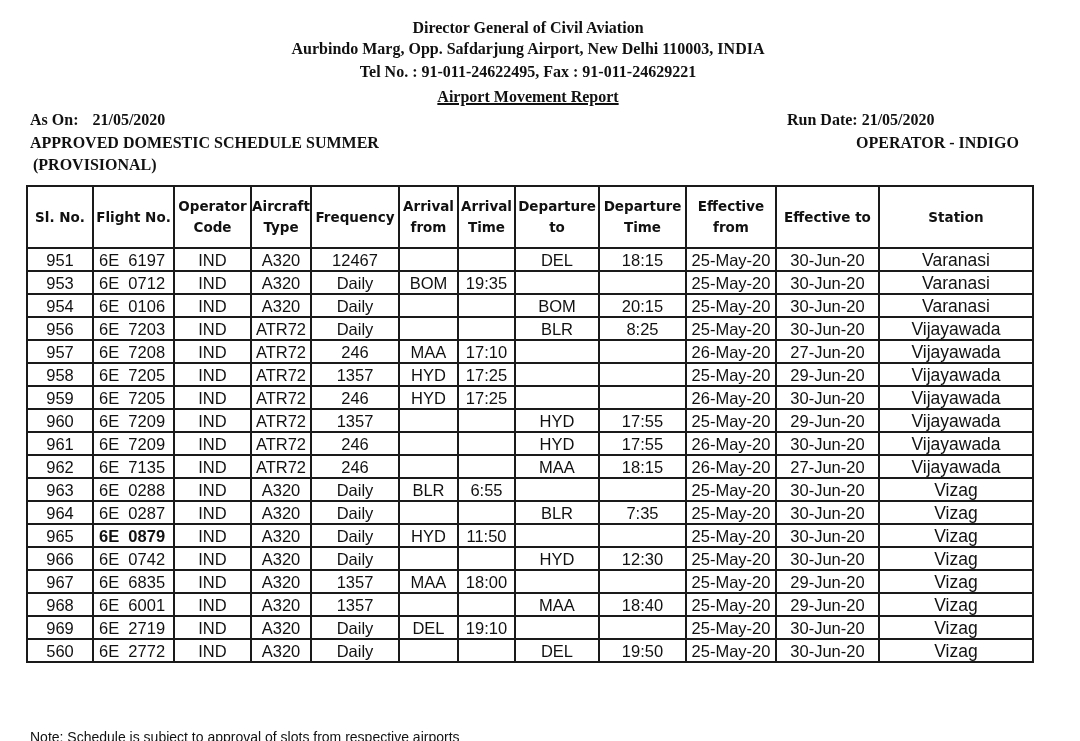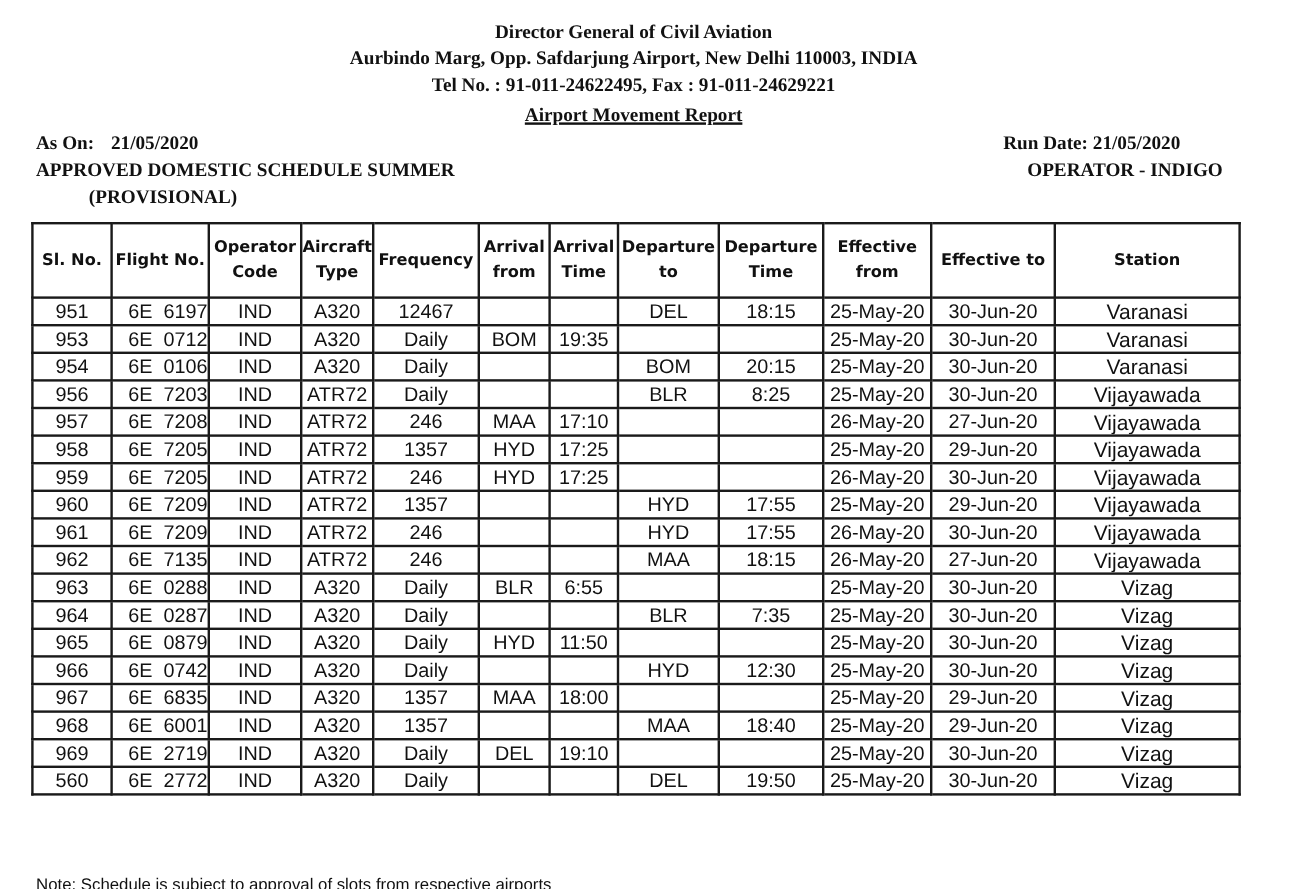--- a/index.html
+++ b/index.html
@@ -8,34 +8,34 @@
   .hdr-center { position: absolute; left: 0; width: 1056px; text-align: center; font-size: 16px; }
   #org-name { top: 19px; }
   #org-address { top: 40px; }
   #org-phone { top: 63px; }
   #report-title { top: 88px; }
   #report-title span { text-decoration: underline; text-decoration-thickness: 1.5px; }
   .meta { position: absolute; font-size: 16px; }
   #as-on { left: 30px; top: 111px; }
   #as-on .val { margin-left: 14px; }
   #schedule-title { left: 30px; top: 134px; }
-  #schedule-sub { left: 33px; top: 156px; margin-left: 41px; }
-  #run-date { left: 836px; top: 111px; }
+  #schedule-sub { left: 33px; top: 156px; }
+  #run-date { left: 787px; top: 111px; }
   #operator { left: 820px; top: 134px; margin-left: 36px; }
 
   table#schedule {
     position: absolute; left: 26px; top: 185px;
     border-collapse: collapse; table-layout: fixed;
     width: 1006px;
     font-family: "Liberation Sans", "DejaVu Sans", sans-serif;
   }
   #schedule th, #schedule td { border: 2px solid #1a1a1a; text-align: center; padding: 0; overflow: hidden; white-space: nowrap; }
   #schedule th { height: 60px; font-size: 14.5px; font-weight: bold; line-height: 21px; white-space: normal; font-family: "DejaVu Sans", "Liberation Sans", sans-serif; font-size: 13.5px; }
   #schedule td { height: 21px; font-size: 16.5px; line-height: 20px; }
-  #schedule td.left { text-align: right; padding-left: 5px; }
+  #schedule td.left { text-align: left; padding-left: 5px; }
   #schedule td.station { font-size: 17.5px; }
 
   #note { position: absolute; left: 30px; top: 729px; font-family: "Liberation Sans", "DejaVu Sans", sans-serif; font-size: 14px; }
 </style>
 </head>
 <body>
 
 <div class="serif hdr-center" id="org-name">Director General of Civil Aviation</div>
 <div class="serif hdr-center" id="org-address">Aurbindo Marg, Opp. Safdarjung Airport, New Delhi 110003, INDIA</div>
 <div class="serif hdr-center" id="org-phone">Tel No. :  91-011-24622495, Fax : 91-011-24629221</div>
@@ -249,21 +249,21 @@
         <td></td>
         <td></td>
         <td>BLR</td>
         <td>7:35</td>
         <td>25-May-20</td>
         <td>30-Jun-20</td>
         <td class="station">Vizag</td>
       </tr>
       <tr>
         <td>965</td>
-        <td class="left" style="white-space: pre;">6E  0879</td>
+        <td class="left" style="white-space: pre; font-weight: bold;">6E  0879</td>
         <td>IND</td>
         <td>A320</td>
         <td>Daily</td>
         <td>HYD</td>
         <td>11:50</td>
         <td></td>
         <td></td>
         <td>25-May-20</td>
         <td>30-Jun-20</td>
         <td class="station">Vizag</td>

